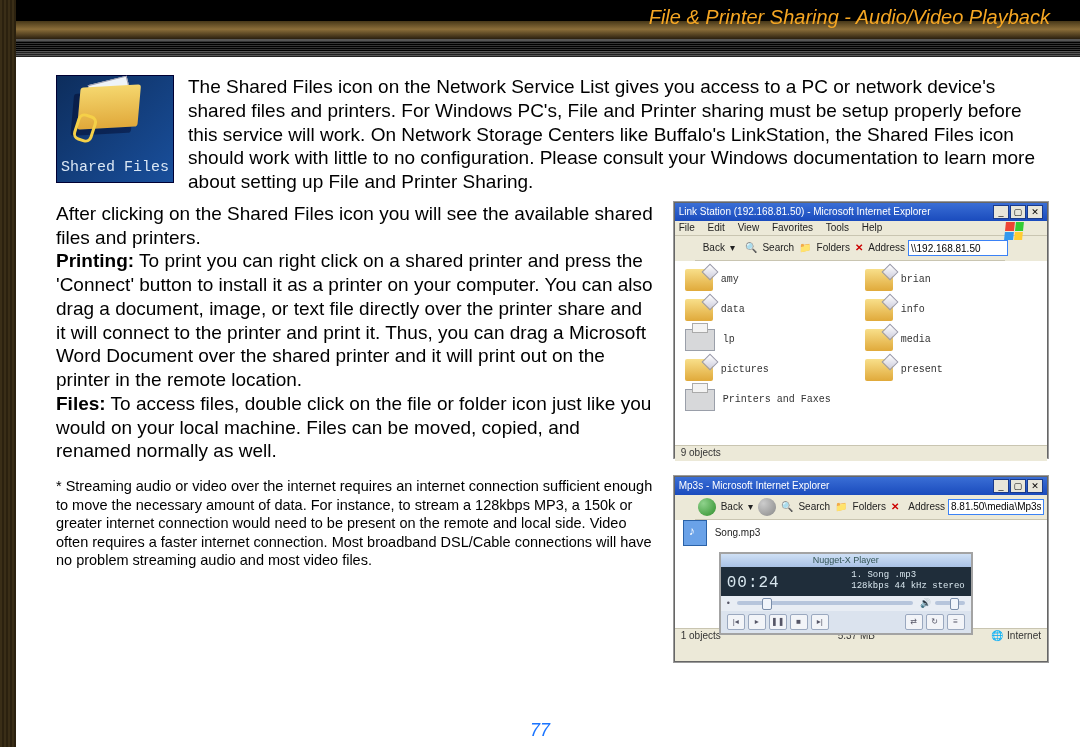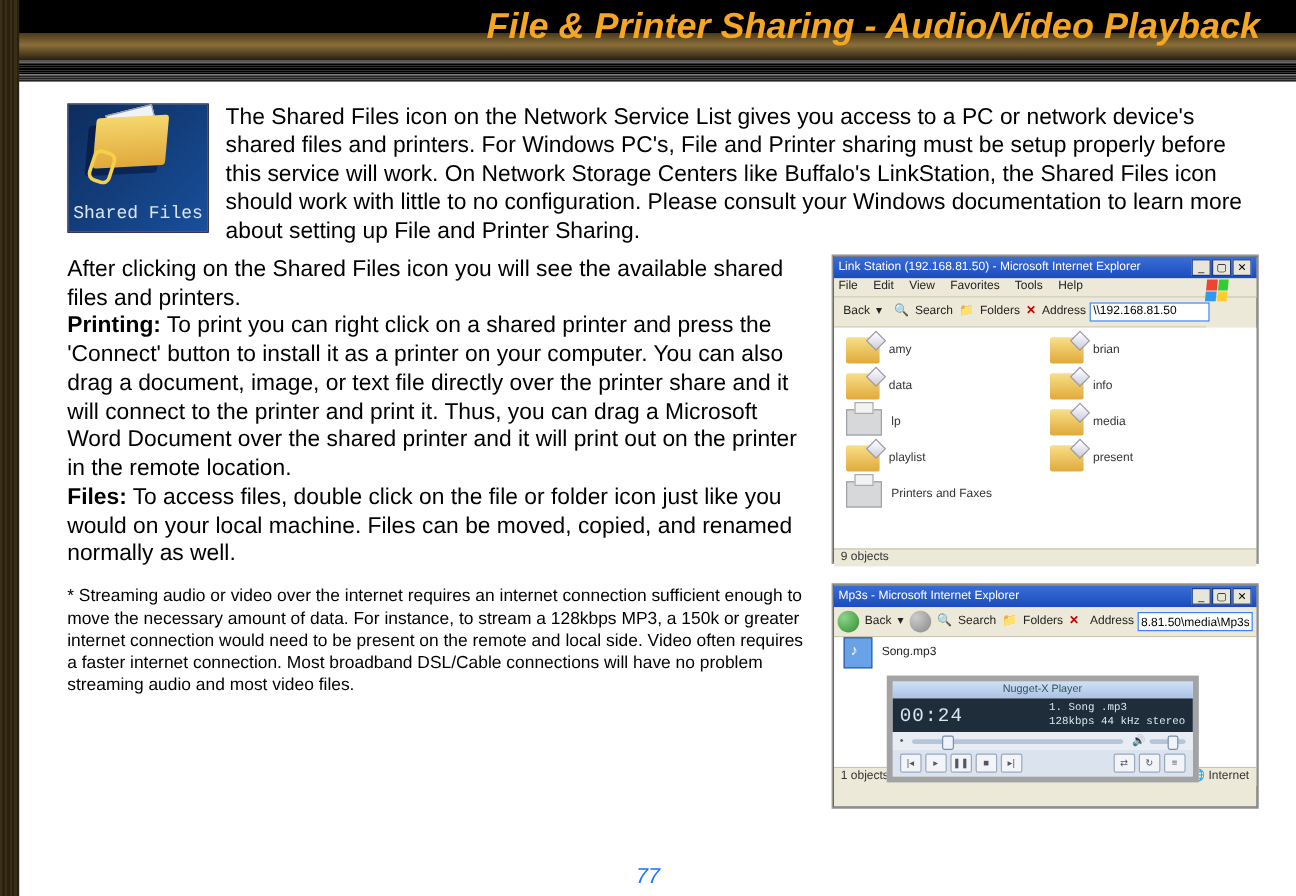--- a/index.html
+++ b/index.html
@@ -14,22 +14,22 @@
   }
   .header {
     width: 100%;
     background: linear-gradient(to bottom, #000 0%, #000 55%, #4a3a1a 55%, #8b6e3a 75%, #2a1f0f 100%);
     border-bottom: 2px solid #555;
     padding: 6px 0 10px 0;
   }
   .title {
     color: #f5a623;
     font-style: italic;
-    font-weight: bold;
-    font-size: 30px;
+    font-weight: normal;
+    font-size: 20px;
     text-align: right;
     padding-right: 30px;
   }
   .stripes {
     height: 10px;
     background: repeating-linear-gradient(to bottom, #333 0, #333 1px, #000 1px, #000 2px);
   }
   .stripes2 {
     height: 6px;
     background: repeating-linear-gradient(to bottom, #555 0, #555 1px, #222 1px, #222 2px);
@@ -148,20 +148,21 @@
     color:#222;
   }
   .win .menubar span { margin-right:10px; }
   .win .toolbar {
     display:flex; align-items:center;
     background:#ece9d8;
     padding:3px 3px;
     border-bottom:1px solid #c9c5b1;
     gap:5px;
     font-size:10px;
+    margin-left:20px;
   }
   .win .toolbar .nav {
     width:18px; height:18px; border-radius:50%;
     background: radial-gradient(circle at 30% 30%, #8fd28c, #2f8f2c);
     display:inline-block;
   }
   .win .toolbar .navg { background: radial-gradient(circle at 30% 30%, #ccc,#888); }
   .win .toolbar .addr {
     margin-left:auto;
     display:flex; align-items:center; gap:3px;
@@ -177,21 +178,21 @@
     height:168px;
     display:grid;
     grid-template-columns: 1fr 1fr;
     padding:8px 10px;
     column-gap: 8px;
     row-gap: 8px;
     align-content: start;
   }
   .fitem {
     display:flex; align-items:center; gap:8px;
-    font-size:10px; color:#333;
+    font-size:10px; color:#333;font-family:Liberation Mono, monospace;
   }
   .fldr {
     width:28px; height:22px;
     background: linear-gradient(#f8df8a,#e0a93a);
     border-radius:2px;
     position:relative;
   }
   .fldr::before {
     content:""; position:absolute; right:-3px; top:-3px;
     width:10px;height:10px;
@@ -229,21 +230,21 @@
   .mp3row{ display:flex; align-items:center; gap:8px; font-size:10px;}
   .mp3ico{
     width:22px;height:24px;background:#6aa2e8;border:1px solid #2a62a8;
     position:relative;
   }
   .mp3ico::after{ content:"♪"; position:absolute; left:5px; top:3px; color:#fff; font-size:12px;}
   .player{
     position:absolute;
     left:44px; top:32px;
     width:250px;
-    border:5px solid #a3a3a3;
+    border:2px solid #a3a3a3;
     background:#e8edf4;
     font-size:9px;
   }
   .player .pt{
     background:linear-gradient(#cfe0f5,#a9c2e6);
     padding:1px 4px; text-align:center;
     color:#355; font-size:9px;
   }
   .player .disp{
     background:#1f2d3a;
@@ -378,21 +379,21 @@
             <div class="fitem">
               <span class="prn"></span>
               <span>lp</span>
             </div>
             <div class="fitem">
               <span class="fldr"></span>
               <span>media</span>
             </div>
             <div class="fitem">
               <span class="fldr"></span>
-              <span>playlist</span>
+              <span>pictures</span>
             </div>
             <div class="fitem">
               <span class="fldr"></span>
               <span>present</span>
             </div>
             <div class="fitem">
               <span class="prn"></span>
               <span>Printers and Faxes</span>
             </div>
           </div>

